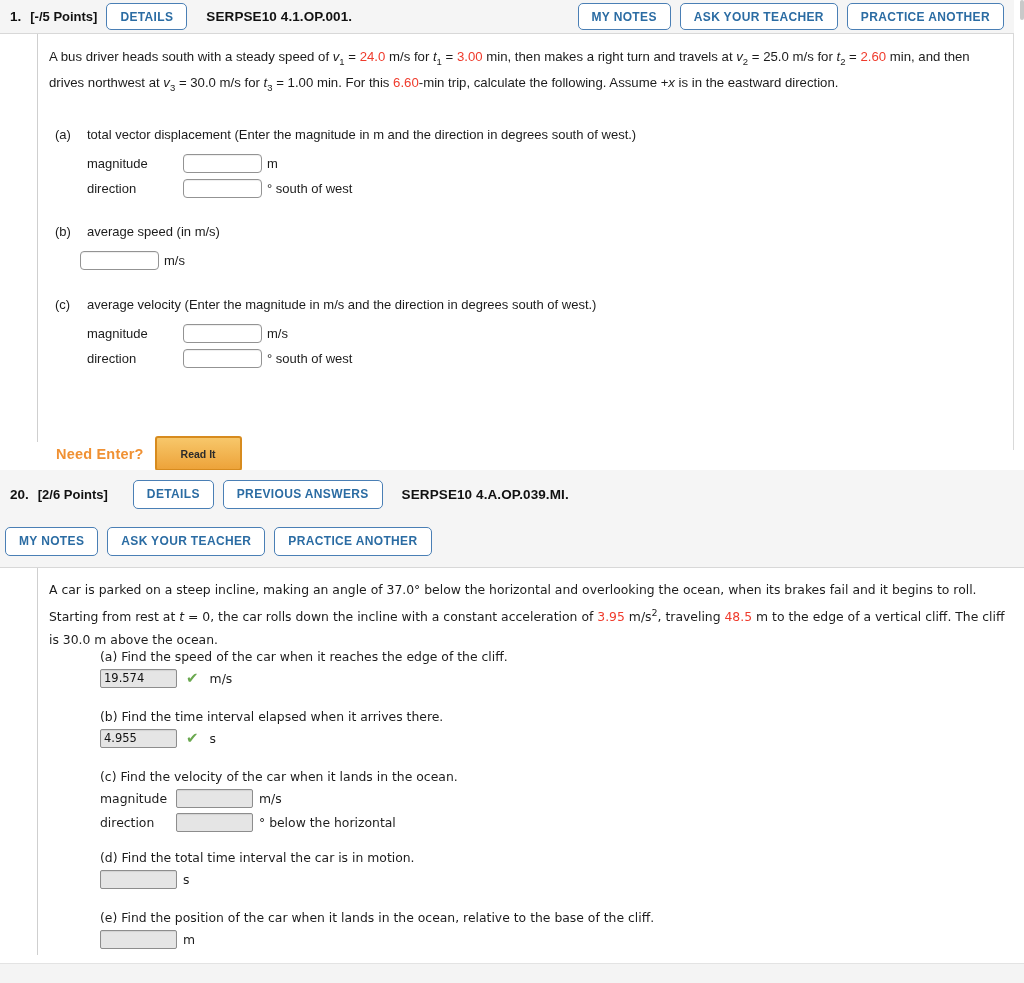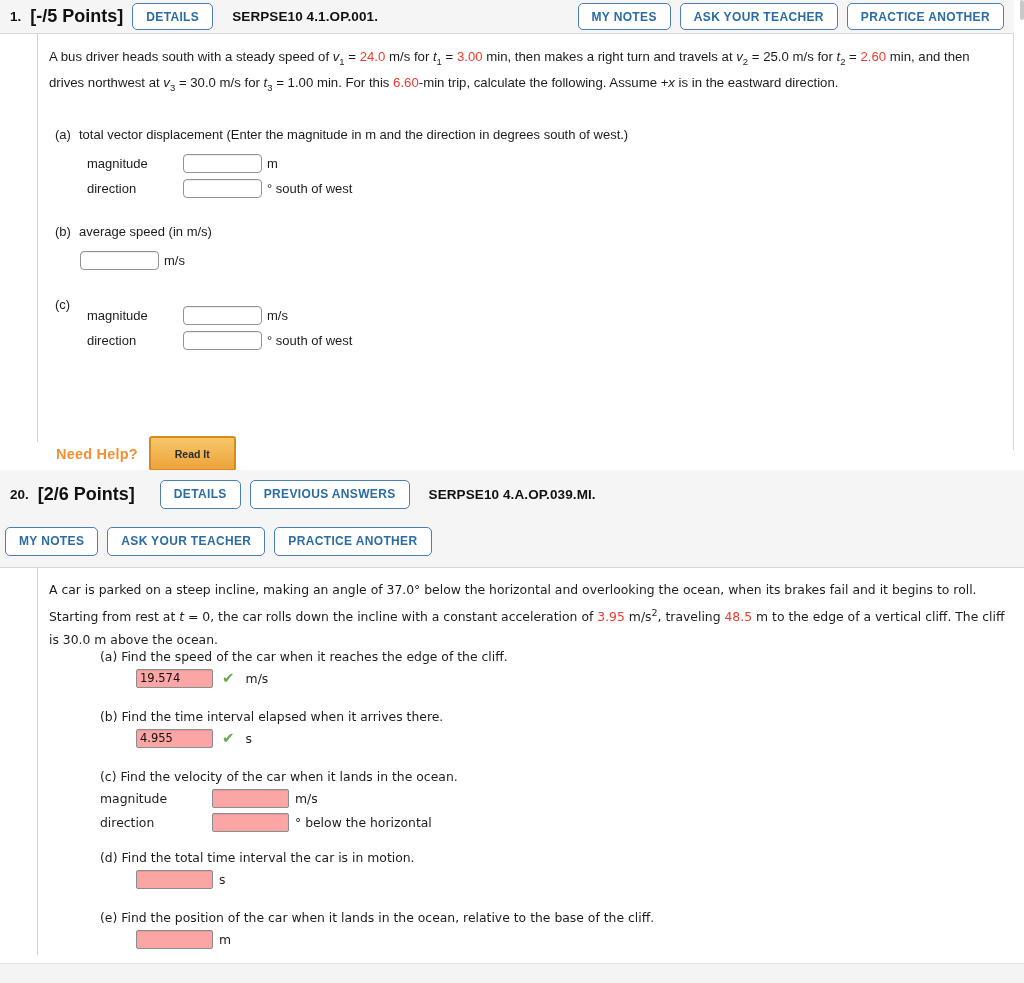--- a/index.html
+++ b/index.html
@@ -24,21 +24,21 @@
     box-sizing: border-box;
   }
   .qnum {
     font-weight: bold;
     font-size: 13.5px;
     color: #111;
     white-space: nowrap;
   }
   .pts {
     font-weight: bold;
-    font-size: 18px;
+    font-size: 13px;
     color: #111;
     white-space: nowrap;
   }
   .tagcode {
     font-weight: bold;
     font-size: 13.5px;
     color: #111;
     white-space: nowrap;
     letter-spacing: .1px;
   }
@@ -124,21 +124,21 @@
     line-height: 18px;
     color: #1c1c1c;
   }
   .part .plabel {
     position: absolute;
     left: 0;
     top: 0;
   }
   .part .ptext {
     display: block;
-    margin-left: 24px;
+    margin-left: 32px;
     white-space: nowrap;
   }
   .fieldrow {
     display: flex;
     align-items: center;
     height: 25px;
     white-space: nowrap;
   }
   .fieldrow .lbl {
     width: 96px;
@@ -248,30 +248,29 @@
   .ansrow {
     display: flex;
     align-items: center;
     height: 24px;
     white-space: nowrap;
   }
   .inp2 {
     box-sizing: border-box;
     width: 77px;
     height: 19px;
-    background: #fca5a5;
+    background: #e5e5e5;
     border: 1px solid #8d8d8d;
     border-radius: 2px;
     box-shadow: inset 0 1px 1px rgba(0,0,0,.08);
     font-family: "DejaVu Sans", sans-serif;
     font-size: 11.5px;
     padding: 0 3px;
     color: #111;
     outline: none;
-    margin-left: 36px;
   }
   .check {
     color: #6aa84f;
     font-size: 15px;
     font-weight: bold;
     margin-left: 9px;
     line-height: 1;
   }
   .unit2 {
     margin-left: 11px;
@@ -351,36 +350,37 @@
     <div style="margin-left:25px; margin-top:7px;">
       <div class="fieldrow">
         <input class="inp" type="text" value="" style="">
         <span class="unit">m/s</span>
       </div>
     </div>
   </div>
 
   <div class="part" style="left:55px; top:262px;">
     <span class="plabel">(c)</span>
+    <span class="ptext">average velocity (Enter the magnitude in m/s and the direction in degrees south of west.)</span>
     <div style="margin-left:32px; margin-top:7px;">
       <div class="fieldrow">
         <span class="lbl">magnitude</span>
         <input class="inp" type="text" value="" style="">
         <span class="unit">m/s</span>
       </div>
       <div class="fieldrow">
         <span class="lbl">direction</span>
         <input class="inp" type="text" value="" style="">
         <span class="unit">° south of west</span>
       </div>
     </div>
   </div>
 
   <div id="needhelp">
-    <span class="nh-text">Need Help?</span>
+    <span class="nh-text">Need Enter?</span>
     <span class="readit">Read It</span>
   </div>
 </div>
 
 <div class="qheader" id="p20-header">
   <div class="row1">
     <span class="qnum">20.</span>
     <span class="pts">[2/6 Points]</span>
     <span class="gap"></span>
     <span class="btn">DETAILS</span>

